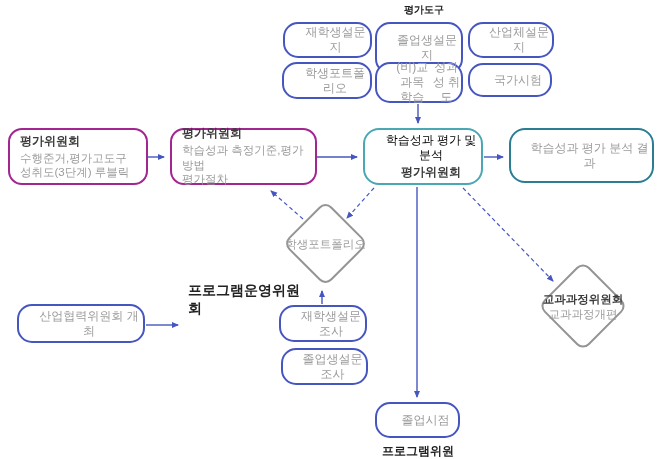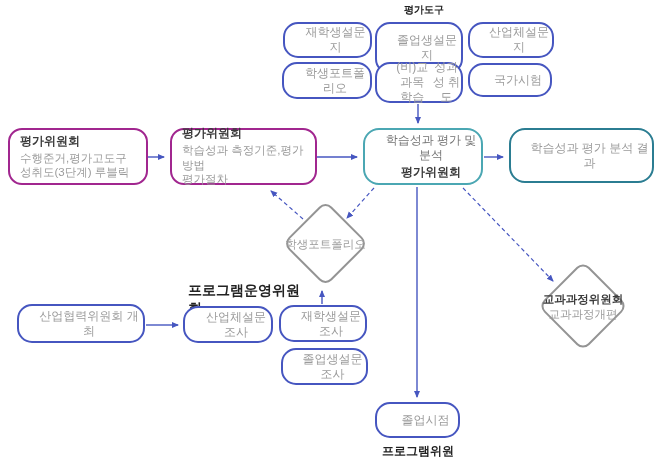--- a/index.html
+++ b/index.html
@@ -14,21 +14,21 @@
     color:#9b9b9b;font-size:12px;line-height:1.25;padding-left:16px;
   }
   .blue-box{border:2px solid #4656c0;border-radius:15px;}
   .purple-box{border:2.5px solid #a1268f;border-radius:14px;
     flex-direction:column;align-items:flex-start;justify-content:center;
     text-align:left;padding:4px 10px;}
   .purple-box .title{font-weight:bold;color:#3b3b3b;font-size:12px;margin-bottom:2px;}
   .purple-box .body{color:#9b9b9b;font-size:11.5px;}
   .teal-box{border:2.5px solid #4ba7b3;border-radius:16px;flex-direction:column;}
   .tealdark-box{border:2.5px solid #2b7d92;border-radius:16px;}
-  .teal-box .l1{color:#737373;}
+  .teal-box .l1{color:#000000;}
   .teal-box .l2{font-weight:bold;color:#3b3b3b;margin-top:2px;}
   .diamond-shape{
     position:absolute;box-sizing:border-box;background:#fff;
     border:2.5px solid #949494;border-radius:9px;transform:rotate(45deg);
   }
   .diamond-text{
     position:absolute;text-align:center;color:#9b9b9b;font-size:11.5px;line-height:1.3;
   }
   .diamond-text .bold{font-weight:bold;color:#3b3b3b;}
   .label{
@@ -90,21 +90,20 @@
   </div>
 
   <div class="node tealdark-box" style="left:509px;top:128px;width:145px;height:55px;">학습성과 평가 분석 결과</div>
 
   <div class="diamond-shape" style="left:295px;top:213px;width:61px;height:61px;"></div>
   <div class="diamond-text" style="left:283px;top:237px;width:85px;">학생포트폴리오</div>
 
   <div class="label" style="left:188px;top:282px;width:112px;font-size:14px;text-align:left;">프로그램운영위원회</div>
 
   <div class="node blue-box" style="left:17px;top:304px;width:128px;height:39px;">산업협력위원회 개최</div>
-  <div class="node blue-box" style="left:183px;top:306px;width:90px;height:37px;">산업체설문조사</div>
   <div class="node blue-box" style="left:279px;top:305px;width:88px;height:37px;">재학생설문조사</div>
   <div class="node blue-box" style="left:281px;top:348px;width:87px;height:37px;">졸업생설문조사</div>
 
   <div class="diamond-shape" style="left:551px;top:274px;width:64px;height:64px;"></div>
   <div class="diamond-text" style="left:539px;top:292px;width:88px;">
     <div class="bold">교과과정위원회</div>
     <div>교과과정개편</div>
   </div>
 
   <div class="node blue-box" style="left:375px;top:402px;width:85px;height:36px;">졸업시점</div>

